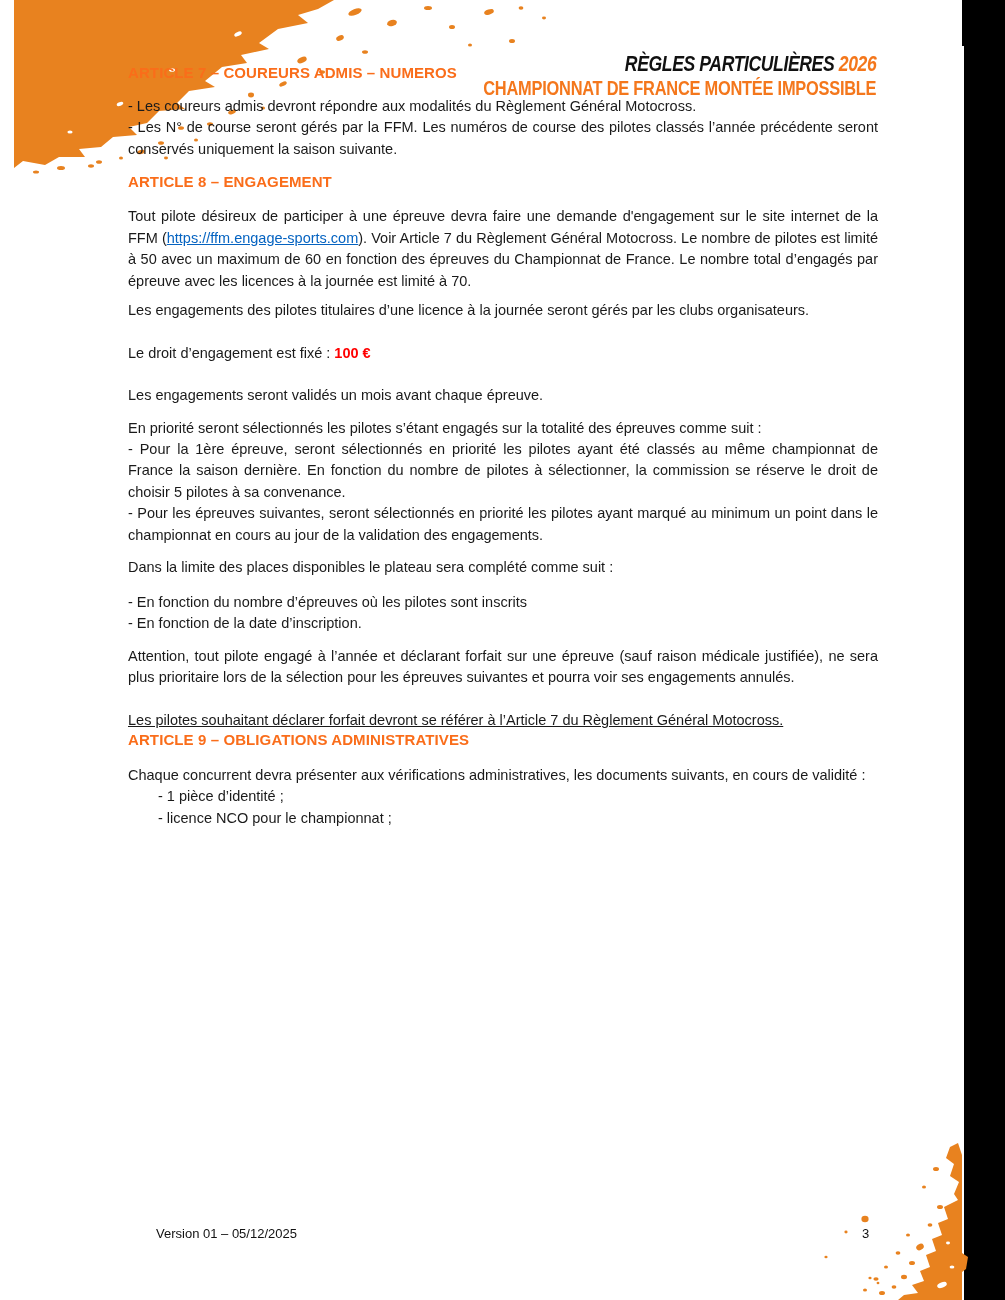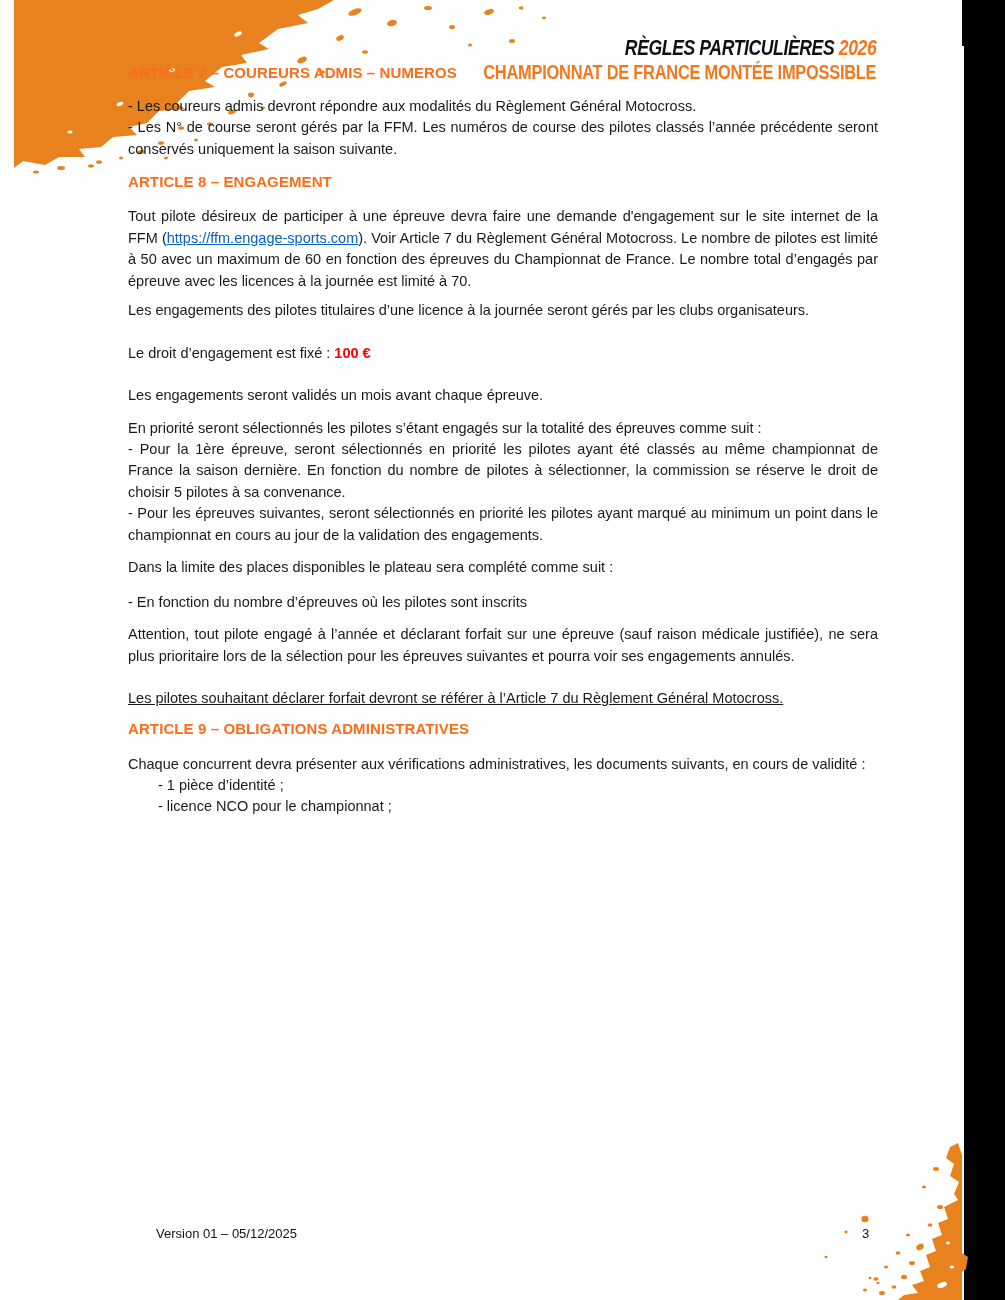--- a/index.html
+++ b/index.html
@@ -22,21 +22,21 @@
     color:var(--body-text);
   }
   
   .edge-strip-top{position:absolute;right:0;top:0;width:43px;height:46px;background:var(--edge-black);}
   .edge-strip-main{position:absolute;right:0;top:46px;width:41px;height:1254px;background:var(--edge-black);}
   
   .splat-top{position:absolute;left:0;top:0;width:560px;height:175px;}
   .splat-bottom{position:absolute;left:820px;top:1135px;width:160px;height:165px;}
   
   .hdr{
-    position:absolute;top:36px;right:129px;text-align:right;
+    position:absolute;top:52px;right:129px;text-align:right;
   }
   .hdr-line1{
     font-weight:700;font-style:italic;font-size:22px;line-height:24px;
     letter-spacing:-0.5px;color:#111111;white-space:nowrap;
     transform:scaleX(0.80);transform-origin:100% 50%;
   }
   .hdr-year{color:var(--subtitle-orange);}
   .hdr-line2{
     font-weight:700;font-size:20.5px;line-height:23px;letter-spacing:-0.3px;
     color:var(--subtitle-orange);white-space:nowrap;
@@ -45,21 +45,21 @@
   
   .doc{
     position:absolute;left:128px;top:0;width:750px;padding-top:64px;
     font-size:14.5px;line-height:21.45px;
   }
   .art-heading{
     color:var(--heading-orange);
     font-weight:700;font-size:15px;line-height:17px;letter-spacing:0.1px;
   }
   .h8{margin-top:13px;}
-  .h9{margin-top:10px;}
+  .h9{}
   .para{text-align:justify;}
   .p1{margin-top:15px;}
   .pB{margin-top:16px;}
   .pC{margin-top:8px;}
   .pD{margin-top:21px;}
   .pE{margin-top:21px;}
   .pF{margin-top:11px;}
   .pG{margin-top:11px;}
   .pH{margin-top:13px;}
   .pI{margin-top:11px;}
@@ -177,20 +177,21 @@
     <div class="para pF">
       <div>En priorité seront sélectionnés les pilotes s’étant engagés sur la totalité des épreuves comme suit :</div>
       <div class="para">- Pour la 1ère épreuve, seront sélectionnés en priorité les pilotes ayant été classés au même championnat de France la saison dernière. En fonction du nombre de pilotes à sélectionner, la commission se réserve le droit de choisir 5 pilotes à sa convenance.</div>
       <div class="para">- Pour les épreuves suivantes, seront sélectionnés en priorité les pilotes ayant marqué au minimum un point dans le championnat en cours au jour de la validation des engagements.</div>
     </div>
 
     <div class="pG">Dans la limite des places disponibles le plateau sera complété comme suit :</div>
 
     <div class="pH">
       <div>- En fonction du nombre d’épreuves où les pilotes sont inscrits</div>
+      <div>- En fonction de la date d’inscription.</div>
     </div>
 
     <div class="para pI">Attention, tout pilote engagé à l’année et déclarant forfait sur une épreuve (sauf raison médicale justifiée), ne sera plus prioritaire lors de la sélection pour les épreuves suivantes et pourra voir ses engagements annulés.</div>
 
     <div class="para pJ">Les pilotes souhaitant déclarer forfait devront se référer à l’Article 7 du Règlement Général Motocross.</div>
 
     <div class="art-heading h9">ARTICLE 9 – OBLIGATIONS ADMINISTRATIVES</div>
 
     <div class="pK">
       <div class="para">Chaque concurrent devra présenter aux vérifications administratives, les documents suivants, en cours de validité :</div>

